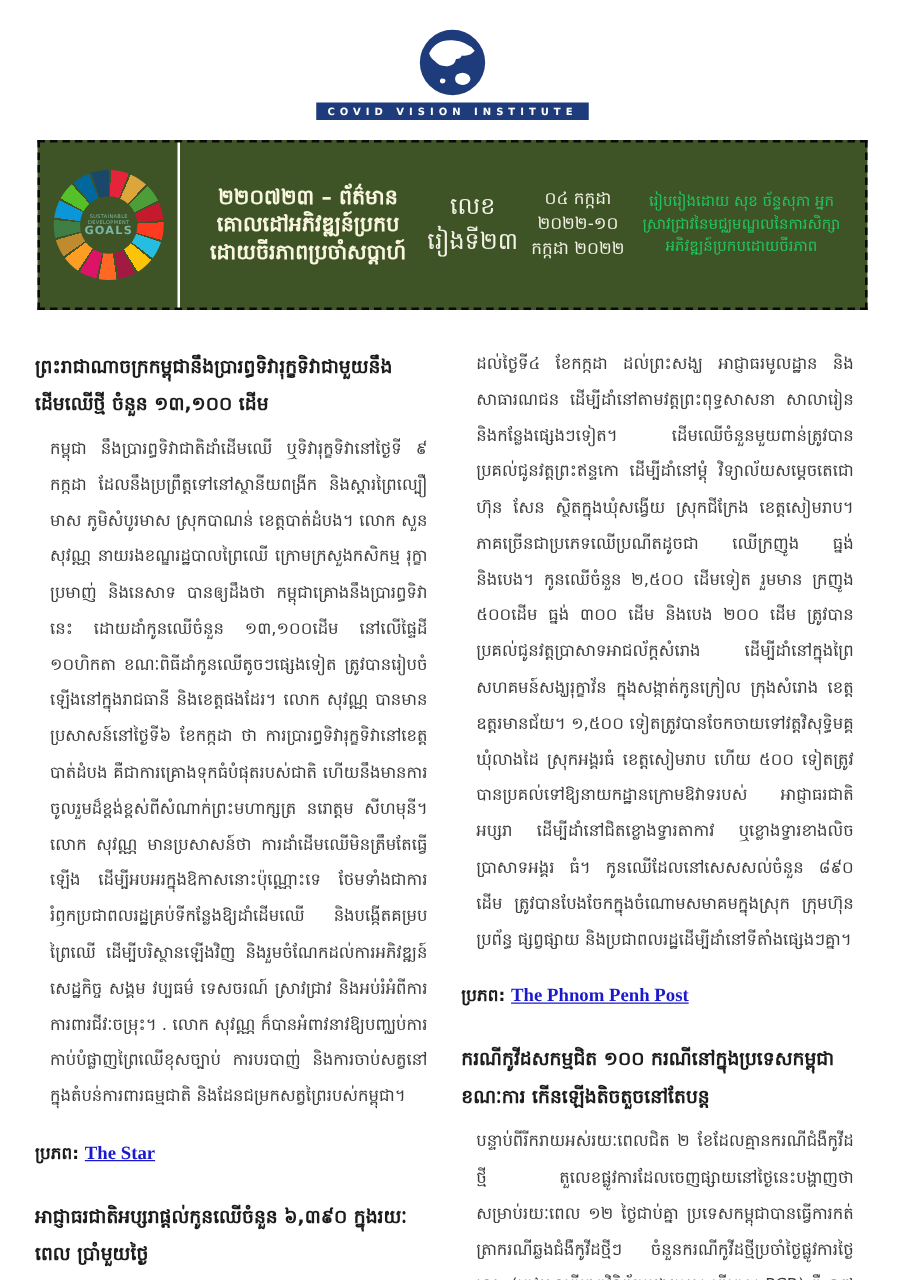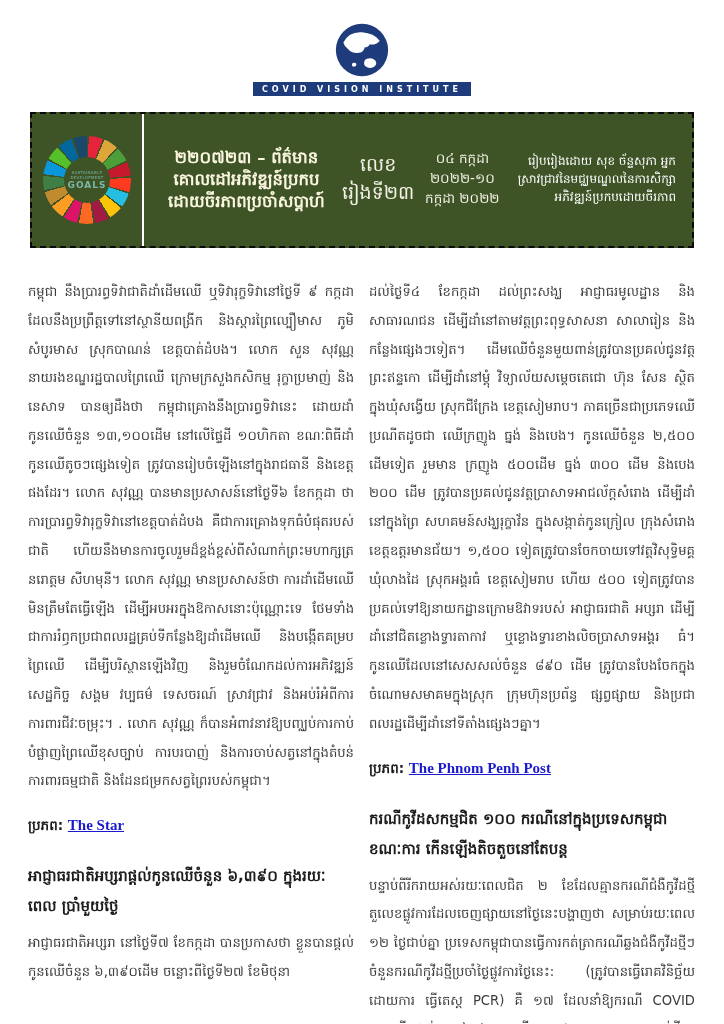--- a/index.html
+++ b/index.html
@@ -44,31 +44,31 @@
   }
   .sdg-sub{font-size:4px;color:#79b7a6;letter-spacing:.3px;text-align:center;line-height:1.3;}
   .sdg-goals{font-size:9px;color:#79b7a6;font-weight:bold;letter-spacing:1px;}
   .banner-right{
     flex:1;display:flex;flex-direction:row;justify-content:center;align-items:center;
     text-align:center;color:#ffffff;padding:6px 16px;gap:9px;
   }
   .banner-title{font-size:16.5px;font-weight:bold;color:#FAF6E0;line-height:1.35;}
   .banner-issue{font-size:19px;color:#F4F2E6;}
   .banner-date{font-size:13.5px;color:#F4F2E6;}
-  .banner-byline{font-size:12px;color:#ffffff;text-align:right;}
+  .banner-byline{font-size:12px;color:#22c55e;}
   
   .content{display:flex;gap:15px;margin:30px 28px 0;}
   .col{width:326px;flex:0 0 326px;}
   .article-heading{
     font-size:15px;font-weight:bold;color:#1c1c1c;
     line-height:2.0;text-align:left;margin:0 0 8px;
   }
   .article-body{
     font-size:13.2px;color:#3c3c3c;line-height:2.18;
-    text-align:justify;margin:0 0 12px;
+    text-align:justify;margin:0 12px 12px;
   }
   .source-line{margin:21px 0 24px;font-size:13.5px;font-weight:bold;color:#1c1c1c;}
   .source-link{
     font-family:"Liberation Serif","DejaVu Serif",serif;
     color:var(--link);text-decoration:underline;font-weight:bold;font-size:15px;
     cursor:pointer;
   }
 </style>
 </head>
 <body>
@@ -99,20 +99,21 @@
   <div class="banner-right">
     <div class="banner-title">២២០៧២៣ – ព័ត៌មានគោលដៅអភិវឌ្ឍន៍ប្រកបដោយចីរភាពប្រចាំសប្ដាហ៍</div>
     <div class="banner-issue">លេខរៀងទី២៣</div>
     <div class="banner-date">០៤ កក្កដា ២០២២-១០ កក្កដា ២០២២</div>
     <div class="banner-byline">រៀបរៀងដោយ សុខ ច័ន្ទសុភា អ្នកស្រាវជ្រាវនៃមជ្ឈមណ្ឌលនៃការសិក្សាអភិវឌ្ឍន៍ប្រកបដោយចីរភាព</div>
   </div>
 </div>
 
 <div class="content">
   <div class="col">
+    <div class="article-heading">ព្រះរាជាណាចក្រកម្ពុជានឹងប្រារព្ធទិវារុក្ខទិវាជាមួយនឹងដើមឈើថ្មី ចំនួន ១៣,១០០ ដើម</div>
     <div class="article-body">កម្ពុជា នឹងប្រារព្ធទិវាជាតិដាំដើមឈើ ឬទិវារុក្ខទិវានៅថ្ងៃទី ៩ កក្កដា ដែលនឹងប្រព្រឹត្តទៅនៅស្ថានីយពង្រីក និងស្ដារព្រៃល្បឿមាស ភូមិសំបូរមាស ស្រុកបាណន់ ខេត្តបាត់ដំបង។ លោក សួន សុវណ្ណ នាយរងខណ្ឌរដ្ឋបាលព្រៃឈើ ក្រោមក្រសួងកសិកម្ម រុក្ខាប្រមាញ់ និងនេសាទ បានឲ្យដឹងថា កម្ពុជាគ្រោងនឹងប្រារព្ធទិវានេះ ដោយដាំកូនឈើចំនួន ១៣,១០០ដើម នៅលើផ្ទៃដី ១០ហិកតា ខណៈពិធីដាំកូនឈើតូចៗផ្សេងទៀត ត្រូវបានរៀបចំឡើងនៅក្នុងរាជធានី និងខេត្តផងដែរ។ លោក សុវណ្ណ បានមានប្រសាសន៍នៅថ្ងៃទី៦ ខែកក្កដា ថា ការប្រារព្ធទិវារុក្ខទិវានៅខេត្តបាត់ដំបង គឺជាការគ្រោងទុកធំបំផុតរបស់ជាតិ ហើយនឹងមានការចូលរួមដ៏ខ្ពង់ខ្ពស់ពីសំណាក់ព្រះមហាក្សត្រ នរោត្តម សីហមុនី។ លោក សុវណ្ណ មានប្រសាសន៍ថា ការដាំដើមឈើមិនត្រឹមតែធ្វើឡើង ដើម្បីអបអរក្នុងឱកាសនោះប៉ុណ្ណោះទេ ថែមទាំងជាការរំឭកប្រជាពលរដ្ឋគ្រប់ទីកន្លែងឱ្យដាំដើមឈើ និងបង្កើតគម្របព្រៃឈើ ដើម្បីបរិស្ថានឡើងវិញ និងរួមចំណែកដល់ការអភិវឌ្ឍន៍សេដ្ឋកិច្ច សង្គម វប្បធម៌ ទេសចរណ៍ ស្រាវជ្រាវ និងអប់រំអំពីការការពារជីវៈចម្រុះ។ . លោក សុវណ្ណ ក៏បានអំពាវនាវឱ្យបញ្ឈប់ការកាប់បំផ្លាញព្រៃឈើខុសច្បាប់ ការបរបាញ់ និងការចាប់សត្វនៅក្នុងតំបន់ការពារធម្មជាតិ និងដែនជម្រកសត្វព្រៃរបស់កម្ពុជា។</div>
     <div class="source-line">
       <span>ប្រភព:</span>
       <span class="source-link">The Star</span>
     </div>
     <div class="article-heading">អាជ្ញាធរជាតិអប្សរាផ្ដល់កូនឈើចំនួន ៦,៣៩០ ក្នុងរយៈពេល ប្រាំមួយថ្ងៃ</div>
     <div class="article-body">អាជ្ញាធរជាតិអប្សរា នៅថ្ងៃទី៧ ខែកក្កដា បានប្រកាសថា ខ្លួនបានផ្ដល់កូនឈើចំនួន ៦,៣៩០ដើម ចន្លោះពីថ្ងៃទី២៧ ខែមិថុនា</div>
   </div>
 
   <div class="col">

